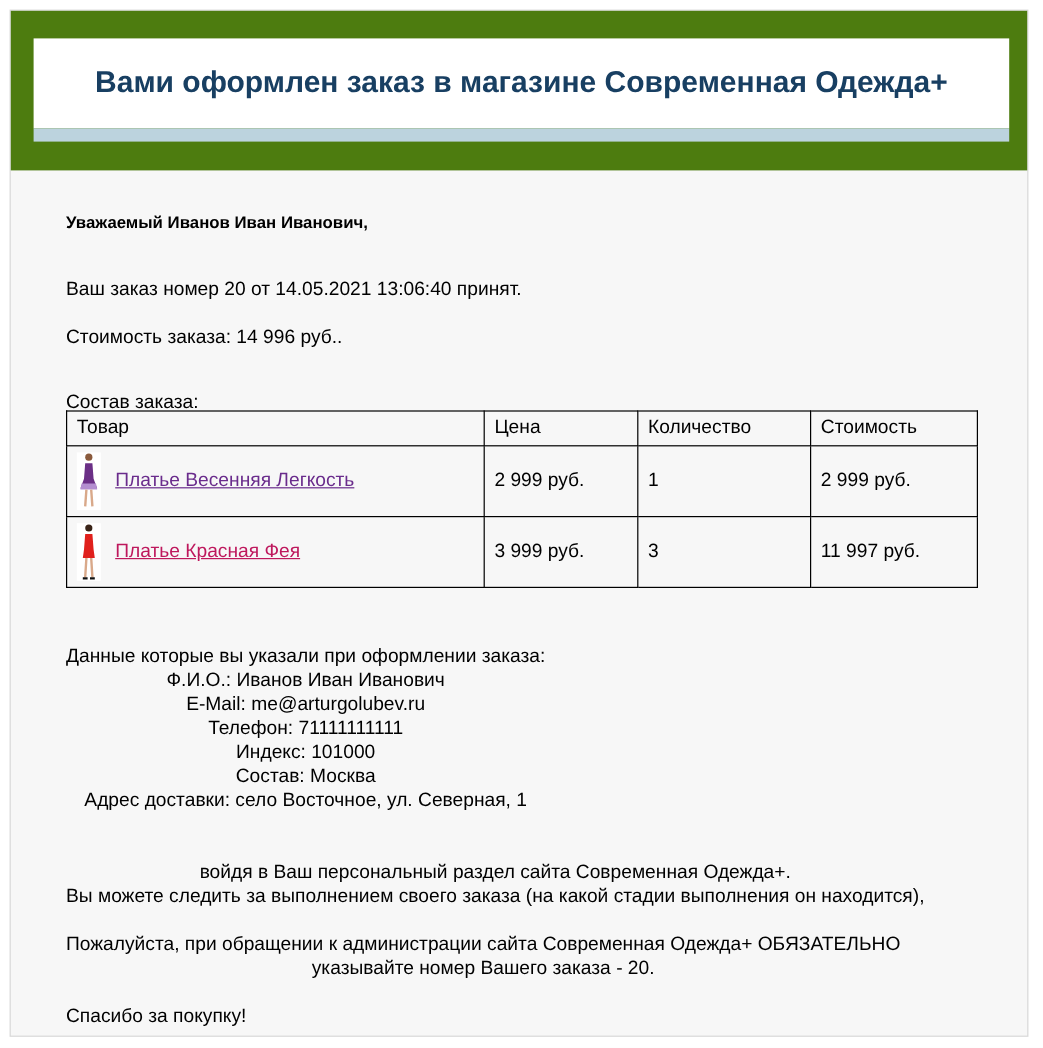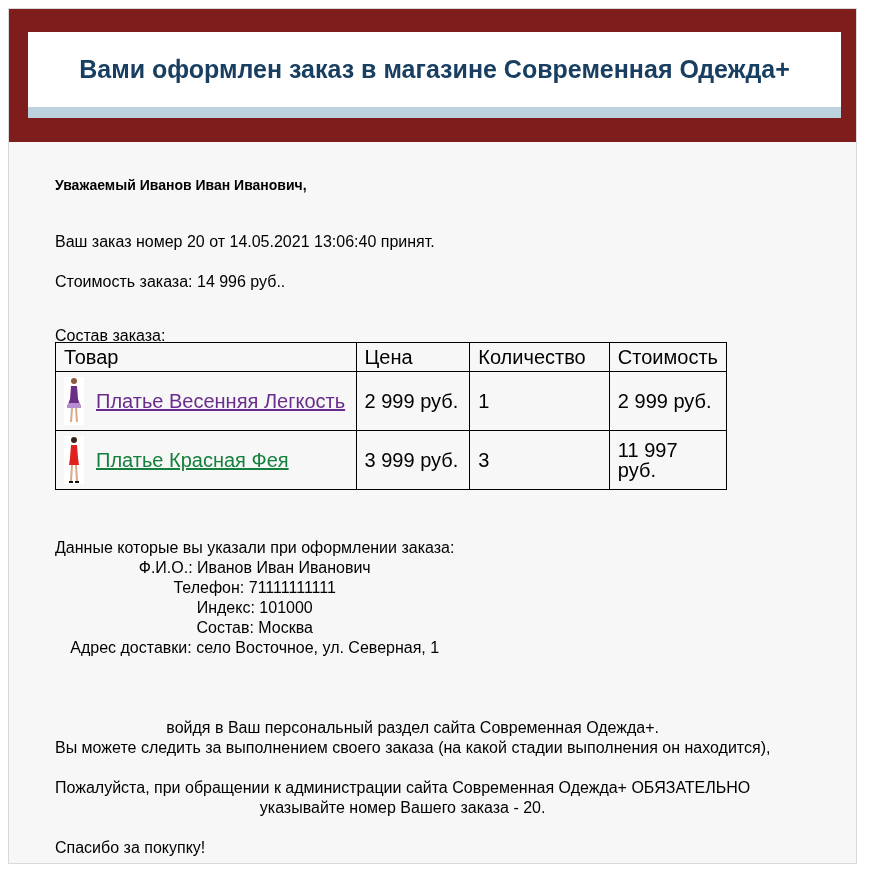--- a/index.html
+++ b/index.html
@@ -1,33 +1,33 @@
 <!DOCTYPE html>
 <html><head>
 <meta charset="utf-8">
 <style>
   html, body { margin:0; padding:0; background:#ffffff; }
   body { width:869px; height:873px; position:relative; font-family:"Liberation Sans", sans-serif; color:#000; }
   .wrap { position:absolute; left:8px; top:8px; width:849px; height:856px; border:1px solid #d9d9d9; background:#f7f7f7; box-sizing:border-box; }
-  .head { position:absolute; left:0; top:0; width:847px; height:133px; background:#7f1d1d; }
+  .head { position:absolute; left:0; top:0; width:847px; height:133px; background:#4d7c0f; }
   .card { position:absolute; left:19px; top:23px; width:813px; height:75px; background:#ffffff; display:flex; align-items:center; justify-content:center; }
   .card h1 { margin:0; font-size:25px; font-weight:bold; color:#183f62; font-family:"Liberation Sans", sans-serif; letter-spacing:0px; }
   .bar { position:absolute; left:19px; top:98px; width:813px; height:11px; background:#bcd3de; }
   .body { position:absolute; left:46px; top:133px; width:780px; font-size:16px; line-height:20px; }
   .greet { position:absolute; top:33px; font-weight:bold; font-size:14px; }
   .p { position:absolute; left:0; white-space:nowrap; }
-  table { position:absolute; left:0; top:200px; border-collapse:collapse; width:672px; font-size:20px; }
+  table { position:absolute; left:0; top:200px; border-collapse:collapse; width:760px; font-size:16px; }
   td, th { border:1px solid #000; text-align:left; font-weight:normal; padding:0 8px; }
   th { height:28px; }
   td { height:58px; }
   .prod { display:flex; align-items:center; }
   .thumb { width:20px; height:48px; margin-right:12px; display:inline-block; position:relative; background:#fff; }
   a { text-decoration:underline; }
   .link1 { color:#6a2c8c; }
-  .link2 { color:#15803d;text-decoration:underline; }
+  .link2 { color:#be185d;text-decoration:underline; }
   .lines div { height:20px;text-align:center; }
 </style>
 </head>
 <body>
 
 <div class="wrap">
   <div class="head">
     <div class="card">
       <h1>Вами оформлен заказ в магазине Современная Одежда+</h1>
     </div>
@@ -83,20 +83,21 @@
         <td>3 999 руб.</td>
         <td>3</td>
         <td>11 997 руб.</td>
       </tr>
     </tbody>
       </table>
 
     <div class="p lines" style="top:396px">
       <div>Данные которые вы указали при оформлении заказа:</div>
       <div>Ф.И.О.: Иванов Иван Иванович</div>
+      <div>E-Mail: me@arturgolubev.ru</div>
       <div>Телефон: 71111111111</div>
       <div>Индекс: 101000</div>
       <div>Состав: Москва</div>
       <div>Адрес доставки: село Восточное, ул. Северная, 1</div>
     </div>
 
     <div class="p lines" style="top:576px">
       <div>войдя в Ваш персональный раздел сайта Современная Одежда+.</div>
       <div>Вы можете следить за выполнением своего заказа (на какой стадии выполнения он находится),</div>
     </div>

